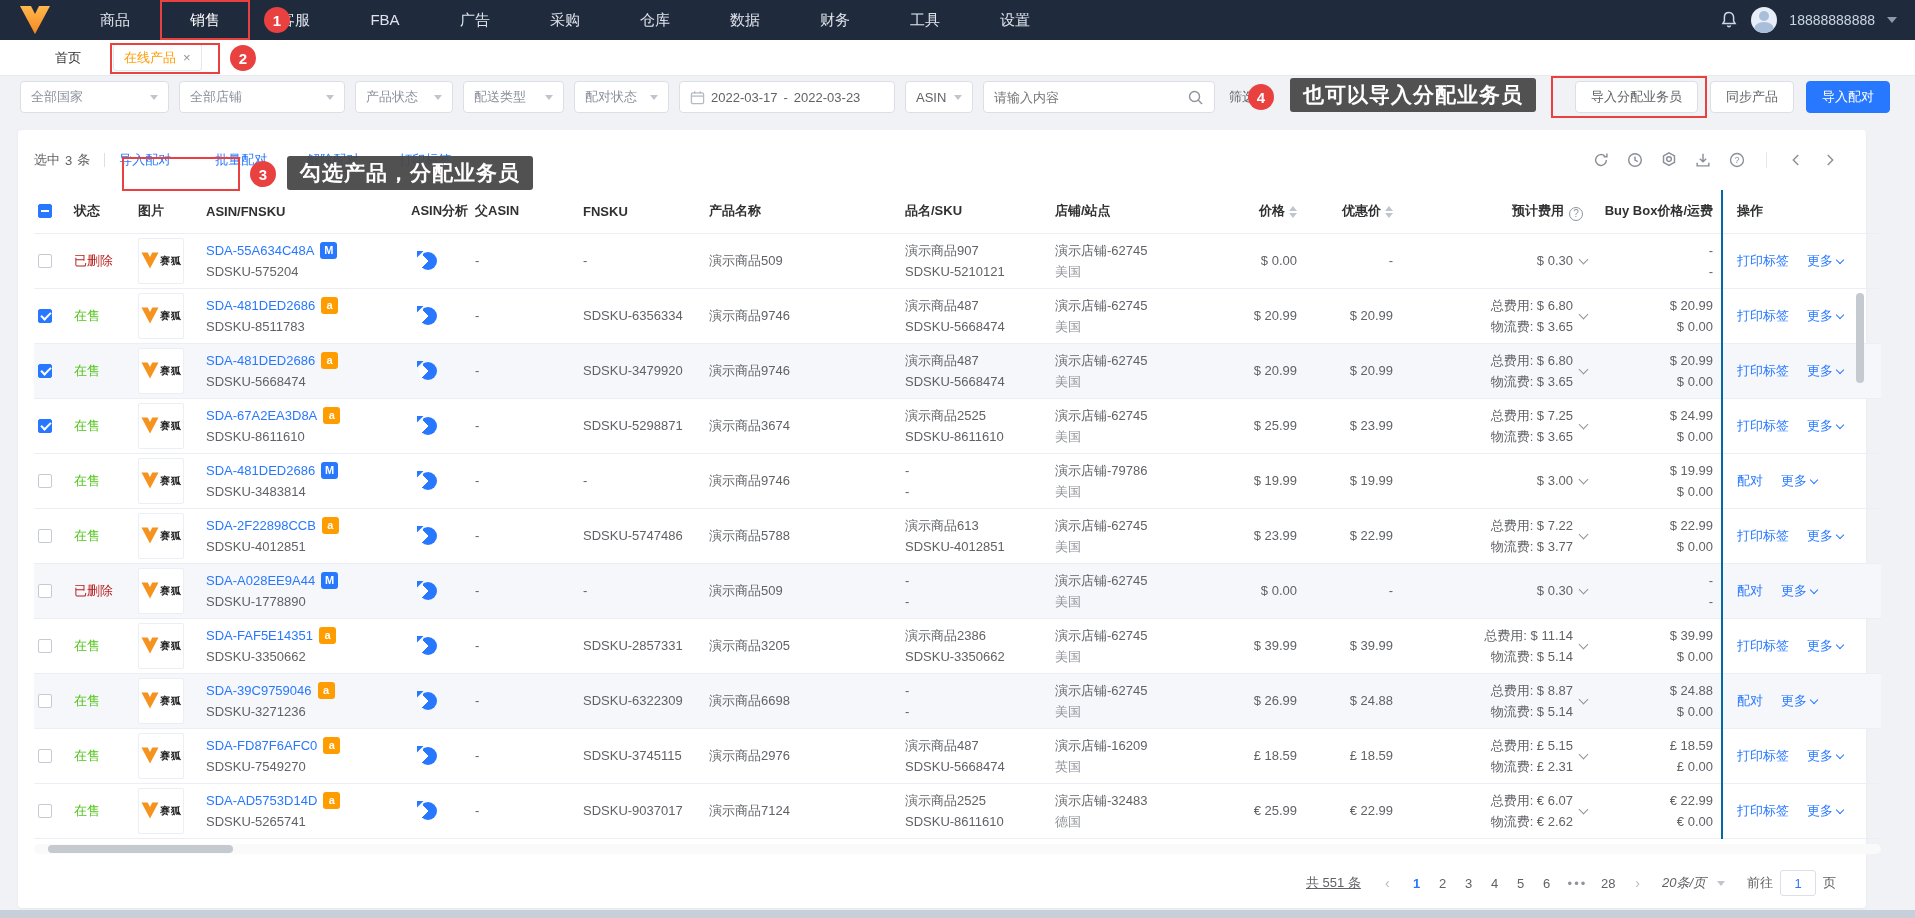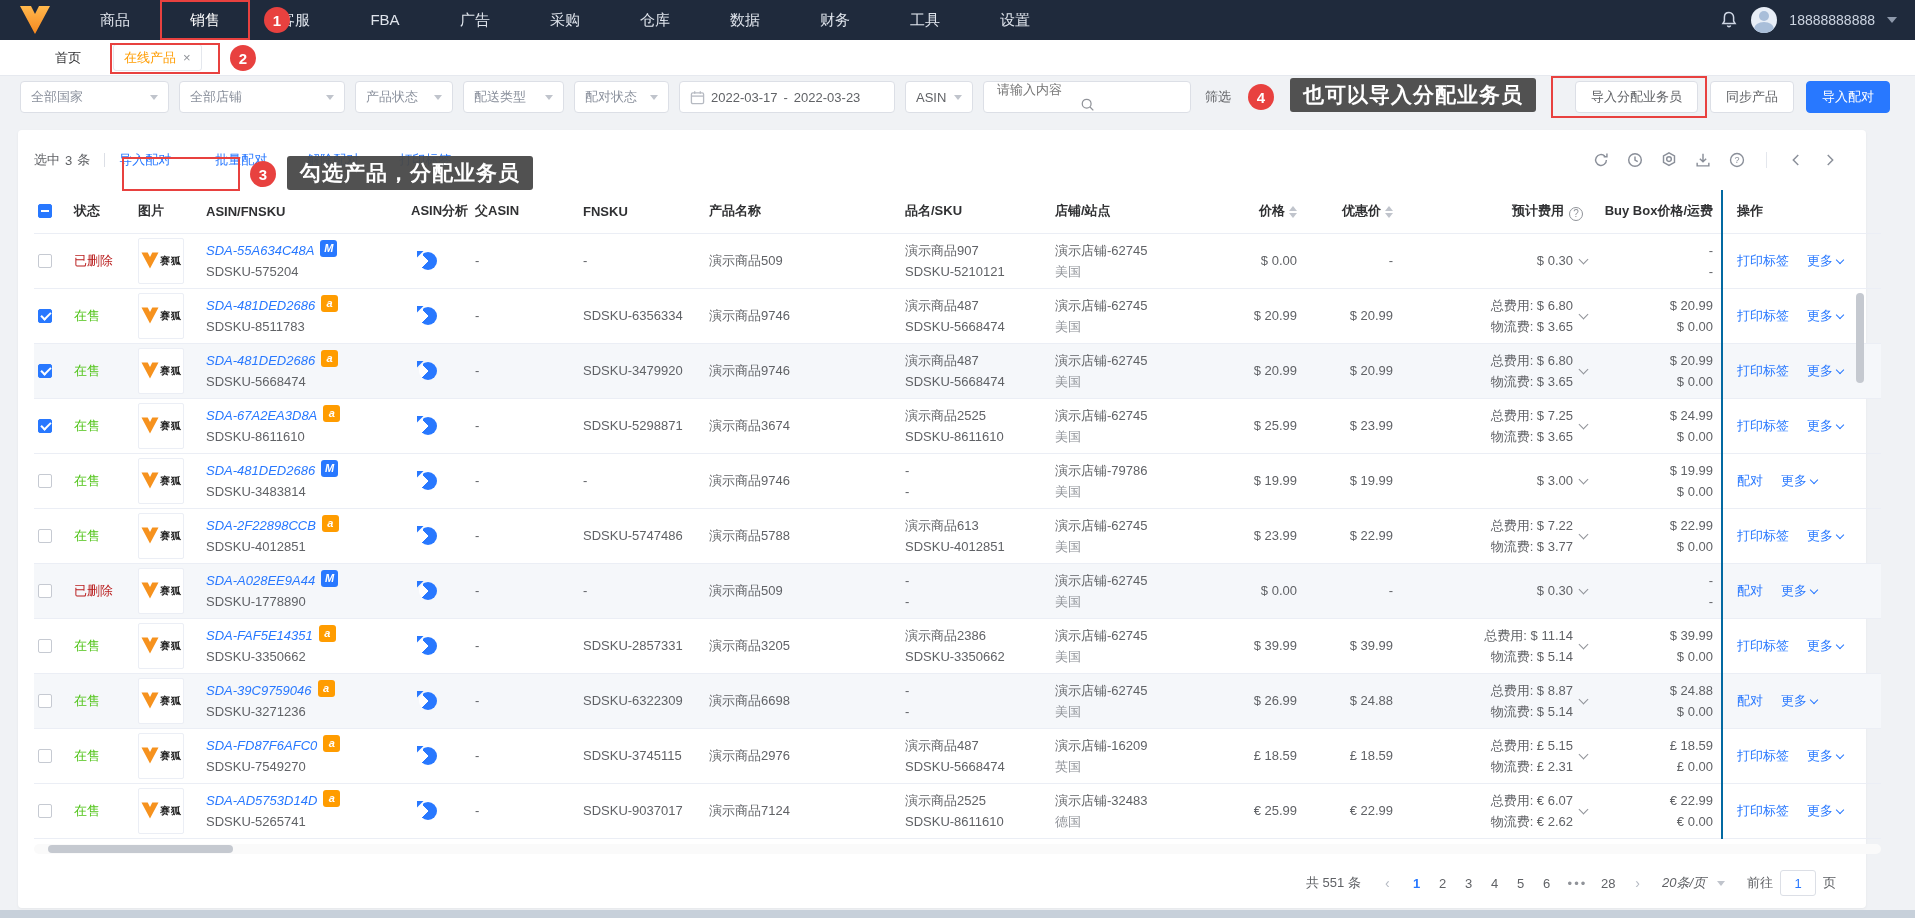--- a/index.html
+++ b/index.html
@@ -38,21 +38,21 @@
   .sel { justify-content:space-between; }
   .fselects .sel:nth-child(1){ width:149px; }
   .fselects .sel:nth-child(2){ width:166px; }
   .fselects .sel:nth-child(3){ width:98px; }
   .fselects .sel:nth-child(4){ width:101px; }
   .fselects .sel:nth-child(5){ width:95px; }
   .sel-caret { width:0; height:0; border-left:4px solid transparent; border-right:4px solid transparent;
     border-top:5px solid #c0c4cc; margin-left:6px; }
   .datebox { width:216px; gap:6px; color:#606266; }
   .sel-asin { width:68px; }
-  .searchbox { width:208px; justify-content:space-between; color:#b6bac2;flex-direction:column; }
+  .searchbox { width:232px; justify-content:space-between; color:#b6bac2; }
   .filter-link { display:flex; align-items:center; font-size:13px; color:#606266; margin-left:4px; }
   .actions { position:absolute; right:25px; top:81px; display:flex; gap:12px; z-index:3; }
   .btn { height:32px; padding:0 15px; background:#fff; border:1px solid #dcdfe6; border-radius:4px;
     font-size:13px; color:#606266; display:flex; align-items:center; cursor:pointer; white-space:nowrap; }
   .btn.primary { background:#2878ff; border-color:#2878ff; color:#fff; }
 
   
   .card { position:absolute; left:18px; top:130px; width:1848px; height:778px; background:#fff;
     border-radius:4px; box-shadow:0 1px 3px rgba(0,0,0,.05); }
   .toolbar { position:relative; height:60px; padding:0 16px; display:flex; align-items:center; }
@@ -82,21 +82,21 @@
   .cb.checked::after { content:''; position:absolute; left:3.5px; top:0.5px; width:4px; height:8px;
     border-right:2px solid #fff; border-bottom:2px solid #fff; transform:rotate(45deg); }
   .cb.indet { background:#2878ff; border-color:#2878ff; }
   .cb.indet::after { content:''; position:absolute; left:2px; top:5px; width:8px; height:2px; background:#fff; }
   .st-on { color:#52c41a; } .st-del { color:#b91c1c; }
   .thumb { width:46px; height:46px; border:1px solid #ebeef5; border-radius:2px; display:flex;
     flex-direction:row; align-items:center; justify-content:center; background:#fff; }
   .thumb .fox { width:20px; height:17px; }
   .thumb span { font-size:10px; font-weight:700; color:#222; letter-spacing:1px; }
   .two-line div { line-height:21px; }
-  .asin-line { display:flex; align-items:flex-start;font-style:italic; }
+  .asin-line { display:flex; align-items:center; }
   .badge { display:inline-flex; align-items:center; justify-content:center; width:17px; height:17px;
     border-radius:3px; color:#fff; font-size:11px; font-weight:700; margin-left:6px; flex:none; }
   .b-m { background:#2878ff; } .b-a { background:#ff9c00; }
   .sub { color:#606266; }
   .site { color:#909399; }
   .pie { width:18px; height:18px; border-radius:50%; margin-left:8px;
     background:conic-gradient(from -40deg,#2878ff 0 265deg,#ffffff 265deg 360deg); position:relative; }
   .pie::after { content:''; position:absolute; left:-2px; top:-1px; width:7px; height:7px; background:#2878ff;
     clip-path:polygon(0 0,100% 0,0 100%); }
   .sort { display:inline-flex; flex-direction:column; gap:2px; margin-left:4px; vertical-align:middle; }
@@ -115,21 +115,21 @@
   .ops { display:flex; gap:18px; align-items:center; }
 
   
   .hscroll { position:absolute; left:16px; bottom:54px; width:1847px; height:10px; background:#fafafa; border-radius:5px; }
   .hscroll .thumbbar { position:absolute; left:14px; top:1px; width:185px; height:8px; background:#c5c9d0; border-radius:4px; }
   .vscroll { position:absolute; right:2px; top:163px; width:8px; height:90px; background:#c5c9d0; border-radius:4px; }
 
   
   .pager { position:absolute; right:30px; bottom:12px; display:flex; align-items:center; gap:8px;
     font-size:13px; color:#606266; }
-  .pg-total { margin-right:10px; }
+  .pg-total { margin-right:10px;text-decoration:underline; }
   .pg-arrow { color:#b4b9c2; font-size:14px; padding:0 6px; cursor:pointer; }
   .page { min-width:26px; text-align:center; cursor:pointer; color:#606266; }
   .page.active { color:#2878ff; font-weight:700; }
   .pg-ell { color:#909399; letter-spacing:2px; }
   .pg-size { display:flex; align-items:center; gap:5px; margin-left:8px; cursor:pointer;font-style:italic; }
   .goto { display:flex; align-items:center; gap:7px; margin-left:14px; }
   .goto input { width:36px; height:26px; border:1px solid #dcdfe6; border-radius:3px; text-align:center;
     font-size:13px; color:#2878ff; font-family:inherit; }
 
   

